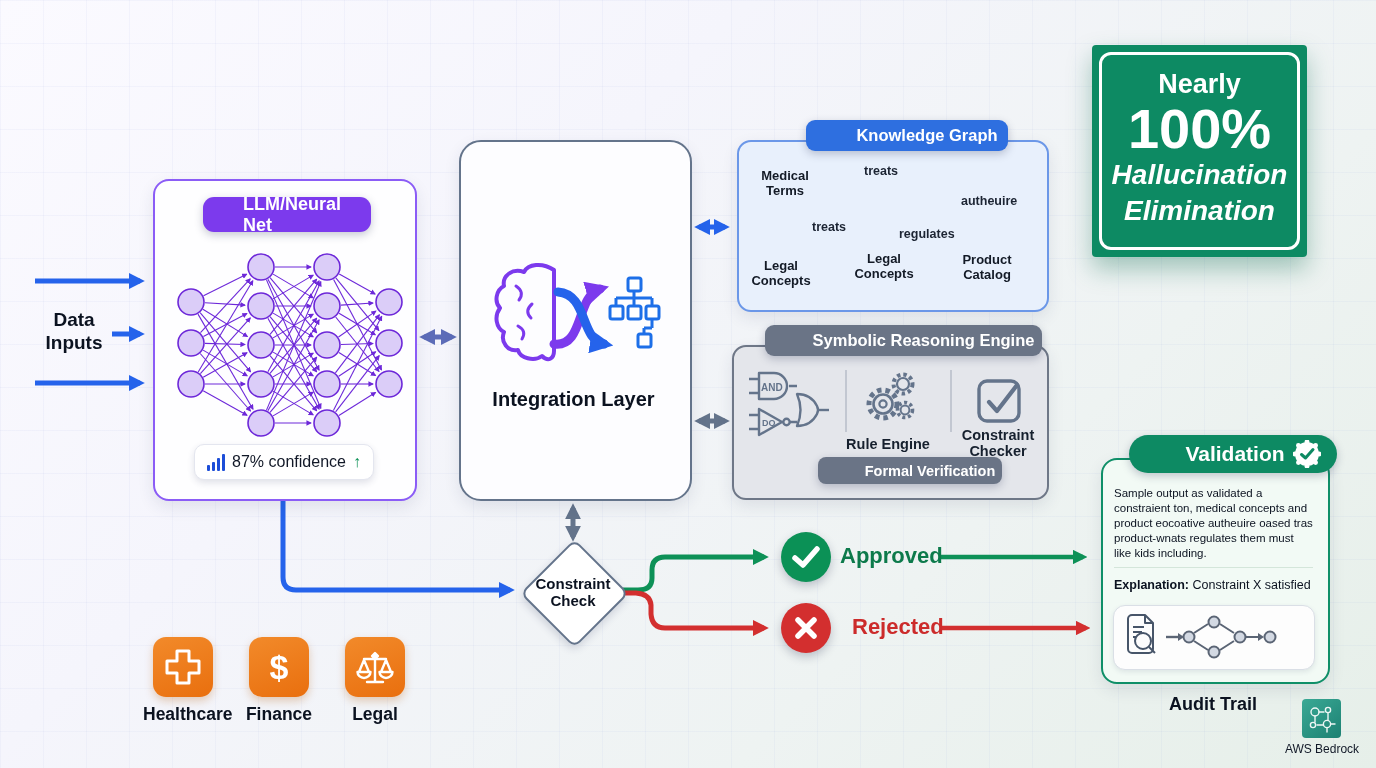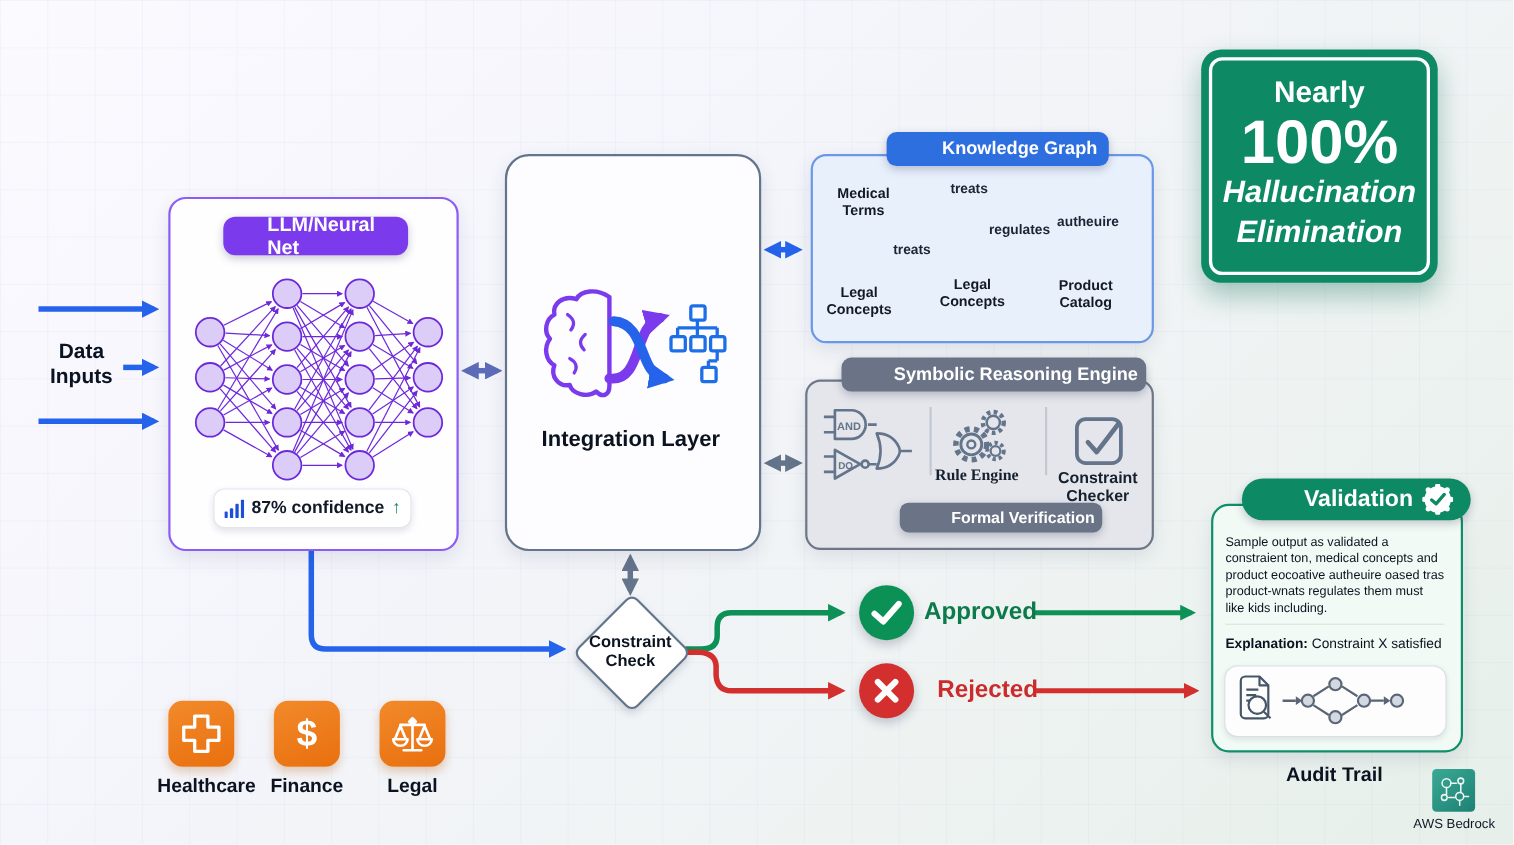--- a/index.html
+++ b/index.html
@@ -32,34 +32,34 @@
   .title-int{position:absolute;left:459px;top:388px;width:229px;text-align:center;
     font-size:20px;font-weight:700;color:#0b1220;}
 
   .data-inputs{position:absolute;left:28px;top:308px;width:92px;text-align:center;
     font-size:19px;font-weight:800;color:#0b1220;line-height:1.22;}
 
   
   .conf{position:absolute;left:194px;top:444px;width:178px;height:34px;background:#fff;
     border:1px solid #e4e6ef;border-radius:10px;box-shadow:0 3px 7px rgba(40,50,90,.14);
     display:flex;align-items:center;justify-content:center;gap:7px;}
-  .conf .txt{font-size:16px;font-weight:700;color:#111827;}
+  .conf .txt{font-size:16px;font-weight:400;color:#111827;}
   .conf .up{color:#0d9157;font-weight:700;font-size:16px;}
 
   
   .kg-label{position:absolute;text-align:center;font-weight:700;color:#131a26;font-size:13px;line-height:1.15;}
   .kg-edge{position:absolute;font-weight:600;color:#1c2433;font-size:12.5px;}
 
   
   .sre-div{position:absolute;width:1.5px;background:#c2c7d1;top:370px;height:62px;}
   .sre-lab{position:absolute;text-align:center;font-size:14.5px;font-weight:700;color:#16202e;line-height:1.12;}
 
   
   .hall{position:absolute;left:1092px;top:45px;width:215px;height:212px;background:#0d8a63;
-    border-radius:18px;box-shadow:0 12px 24px rgba(13,110,80,.35);color:#fff;text-align:center;}
+    border-radius:4px;box-shadow:0 12px 24px rgba(13,110,80,.35);color:#fff;text-align:center;}
   .hall .inner{position:absolute;inset:7px;border:3px solid #fff;border-radius:12px;}
   .hall .l1{margin-top:24px;font-size:27px;font-weight:800;}
   .hall .l2{font-size:56px;font-weight:800;line-height:1.02;}
   .hall .l3,.hall .l4{font-size:28px;font-weight:800;line-height:1.28;font-style:italic;}
 
   
   .diamond-wrap{position:absolute;left:521px;top:540px;width:104px;height:104px;
     display:flex;align-items:center;justify-content:center;}
   .diamond-shape{position:absolute;left:15px;top:15px;width:73px;height:73px;background:#fff;
     border:2px solid #64748b;border-radius:8px;transform:rotate(45deg);box-shadow:2px 3px 8px rgba(40,50,90,.18);}
@@ -290,21 +290,21 @@
   <div class="box kg-box"></div>
   <div class="pill kg-pill">
       <span>Knowledge Graph</span>
     </div>
   <div class="kg-label abs" style="left:752px;top:169px;width:66px;">Medical Terms</div>
   <div class="kg-label abs" style="left:743px;top:259px;width:76px;">Legal Concepts</div>
   <div class="kg-label abs" style="left:846px;top:252px;width:76px;">Legal Concepts</div>
   <div class="kg-label abs" style="left:949px;top:253px;width:76px;">Product Catalog</div>
   <div class="kg-edge abs" style="left:864px;top:164px;">treats</div>
   <div class="kg-edge abs" style="left:812px;top:220px;">treats</div>
-  <div class="kg-edge abs" style="left:899px;top:202px;">regulates</div>
+  <div class="kg-edge abs" style="left:899px;top:227px;">regulates</div>
   <div class="kg-edge abs" style="left:961px;top:194px;">autheuire</div>
 
   <div class="box sre-box"></div>
   <div class="pill sre-pill">
       <span>Symbolic Reasoning Engine</span>
     </div>
   <div class="sre-div" style="left:845px;"></div>
   <div class="sre-div" style="left:950px;"></div>
   <svg class="abs" style="left:745px;top:364px;" width="88" height="76" viewBox="0 0 88 76">
     <g stroke="#64748b" stroke-width="2.4" fill="none" stroke-linejoin="round">
@@ -323,21 +323,21 @@
     <g stroke="#64748b" fill="none">
       <circle cx="23" cy="34" r="14" stroke-width="5" stroke-dasharray="4.5 4"></circle>
       <circle cx="23" cy="34" r="9.5" stroke-width="2.6"></circle>
       <circle cx="23" cy="34" r="3.6" stroke-width="2.2"></circle>
       <circle cx="43" cy="14" r="9.5" stroke-width="4" stroke-dasharray="3.4 3"></circle>
       <circle cx="43" cy="14" r="6" stroke-width="2.2"></circle>
       <circle cx="45" cy="40" r="7.5" stroke-width="3.6" stroke-dasharray="3 2.7"></circle>
       <circle cx="45" cy="40" r="4.4" stroke-width="2"></circle>
     </g>
   </svg>
-  <div class="sre-lab" style="left:843px;top:424px;width:90px;font-family:Liberation Serif, serif;">Rule Engine</div>
+  <div class="sre-lab" style="left:843px;top:436px;width:90px;">Rule Engine</div>
   <svg class="abs" style="left:975px;top:375px;" width="50" height="50" viewBox="0 0 50 50">
     <rect x="4" y="6" width="40" height="40" rx="8" stroke="#64748b" stroke-width="3.4" fill="none"></rect>
     <path d="M14 27 L22 36 L42 10" stroke="#64748b" stroke-width="4.2" fill="none" stroke-linecap="round" stroke-linejoin="round"></path>
   </svg>
   <div class="sre-lab" style="left:952px;top:427px;width:92px;">Constraint Checker</div>
   <div class="pill fv-pill">
       <span>Formal Verification</span>
     </div>
 
   <div class="hall">

